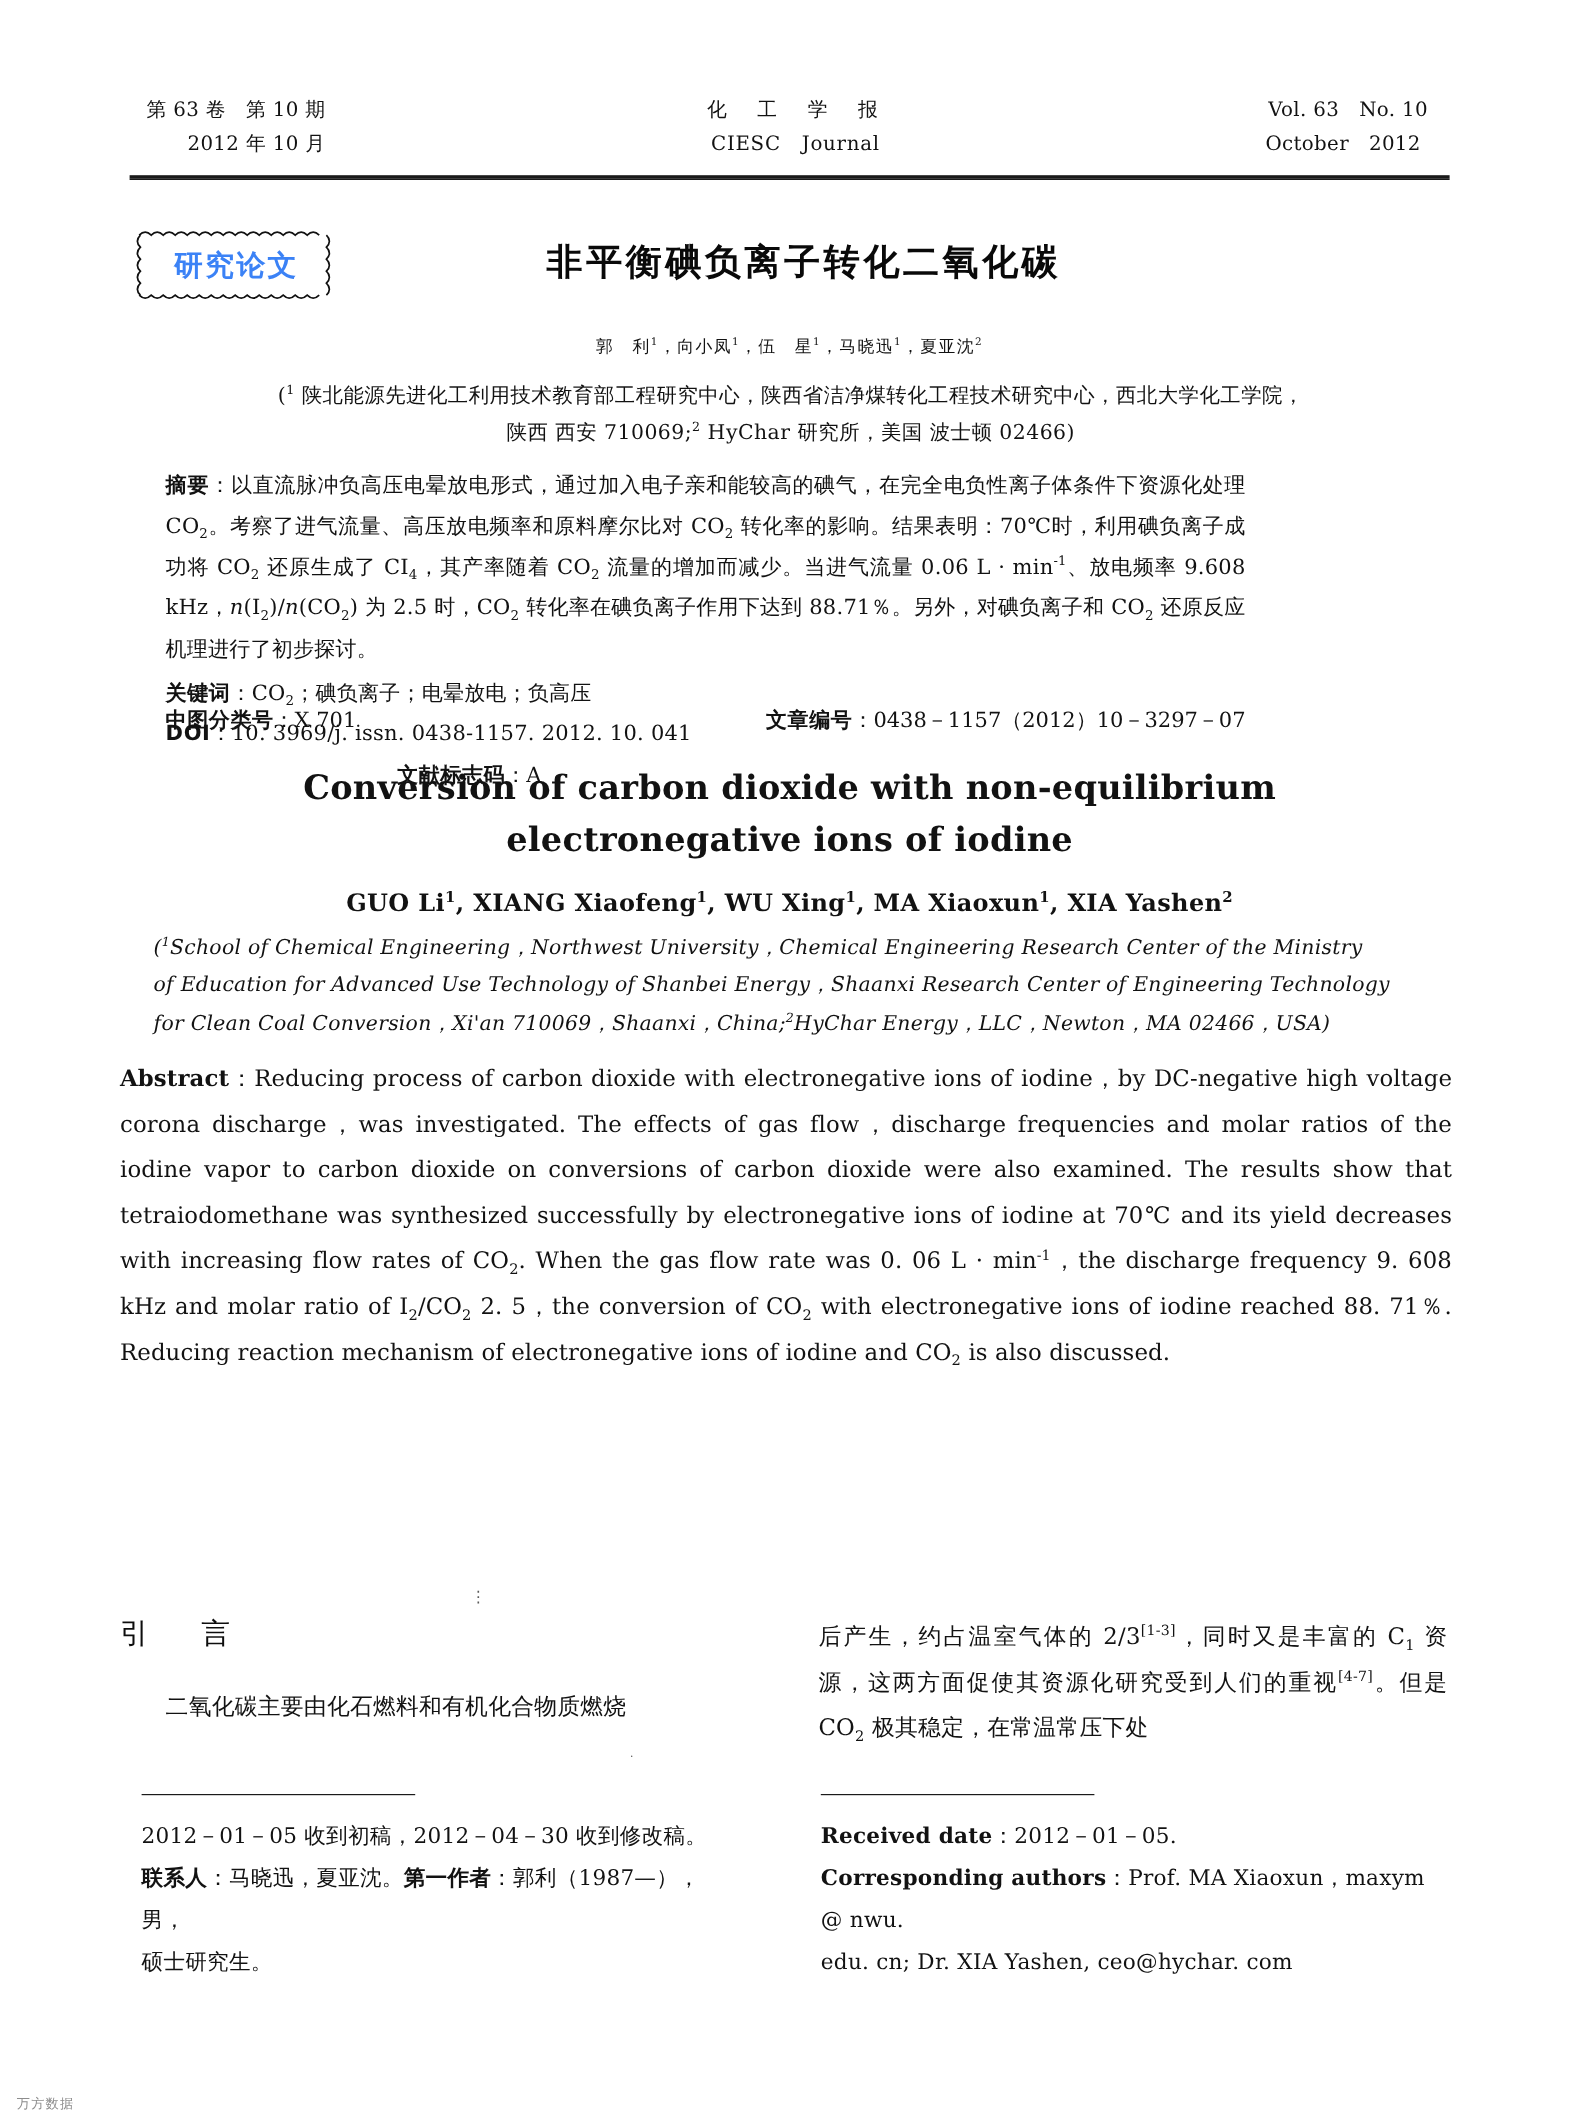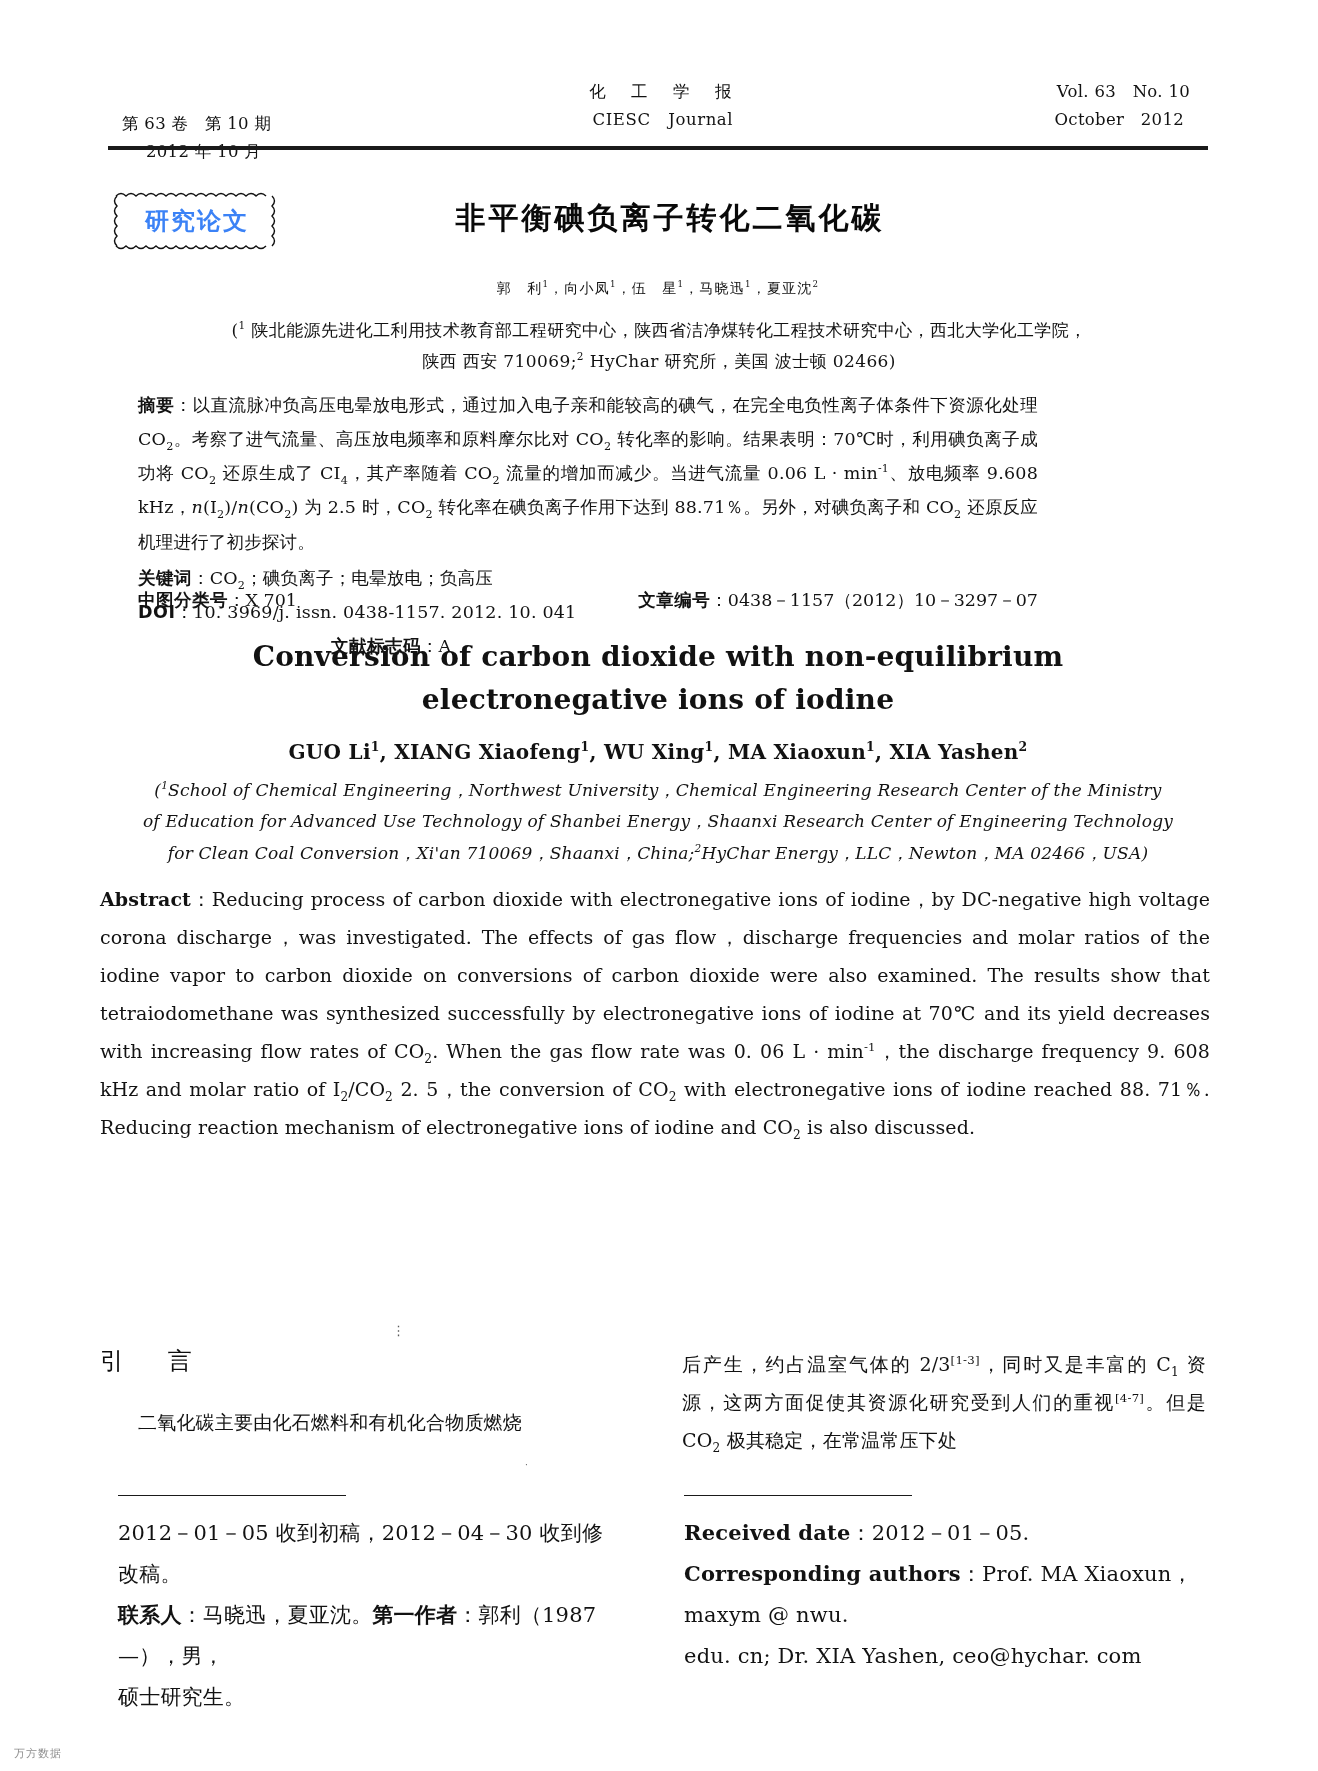--- a/index.html
+++ b/index.html
@@ -29,21 +29,21 @@
     top: 78px;
     left: 118px;
     right: 118px;
     display: flex;
     justify-content: space-between;
     align-items: flex-start;
     font-size: 16.5px;
     letter-spacing: 0.3px;
   }
   .runhead-col { line-height: 1.7; }
-  .runhead-col.left { text-align: left; padding-left: 4px; margin-top: 32px;}
+  .runhead-col.left { text-align: right; padding-left: 4px;}
   .runhead-col.center { text-align: center; }
   .runhead-col.right { text-align: right; padding-right: 10px;}
   .rh-line1 { white-space: pre; }
   .rh-line2 { white-space: pre; }
   .runhead-col.left .rh-line2 { padding-left: 24px; }
   .runhead-col.center .rh-line1 { letter-spacing: 5px; }
   .runhead-col.center .rh-line2 { letter-spacing: 0.6px; }
   .runhead-col.right .rh-line2 { padding-right: 6px;}
 
   .rule-double {
@@ -182,21 +182,21 @@
     text-align: center;
     font-size: 20px;
     font-weight: bold;
     letter-spacing: 0.3px;
   }
   .en-affil {
     position: absolute;
     top: 775px;
     left: 128px;
     width: 1060px;
-    text-align: center;
+    text-align: left;
     font-size: 17px;
     font-style: italic;
     line-height: 1.85;
     letter-spacing: 0.2px;
   }
 
   
   .en-abs {
     position: absolute;
     top: 880px;
@@ -244,21 +244,21 @@
   .fn-rule {
     position: absolute;
     border-top: 1.3px solid #1a1a1a;
     width: 228px;
   }
   .fn-rule.left { top: 1495px; left: 118px; }
   .fn-rule.right { top: 1495px; left: 684px; }
 
   .fn {
     position: absolute;
-    font-size: 21px;
+    font-size: 18px;
     line-height: 1.95;
     letter-spacing: 0.2px;
   }
   .fn.left { top: 1513px; left: 118px; width: 500px; }
   .fn.right { top: 1513px; left: 684px; width: 520px; }
   .fn p { margin: 0; }
   .fn .b {
     font-family: "DejaVu Sans", "Liberation Sans", sans-serif;
     font-weight: bold;
   }

